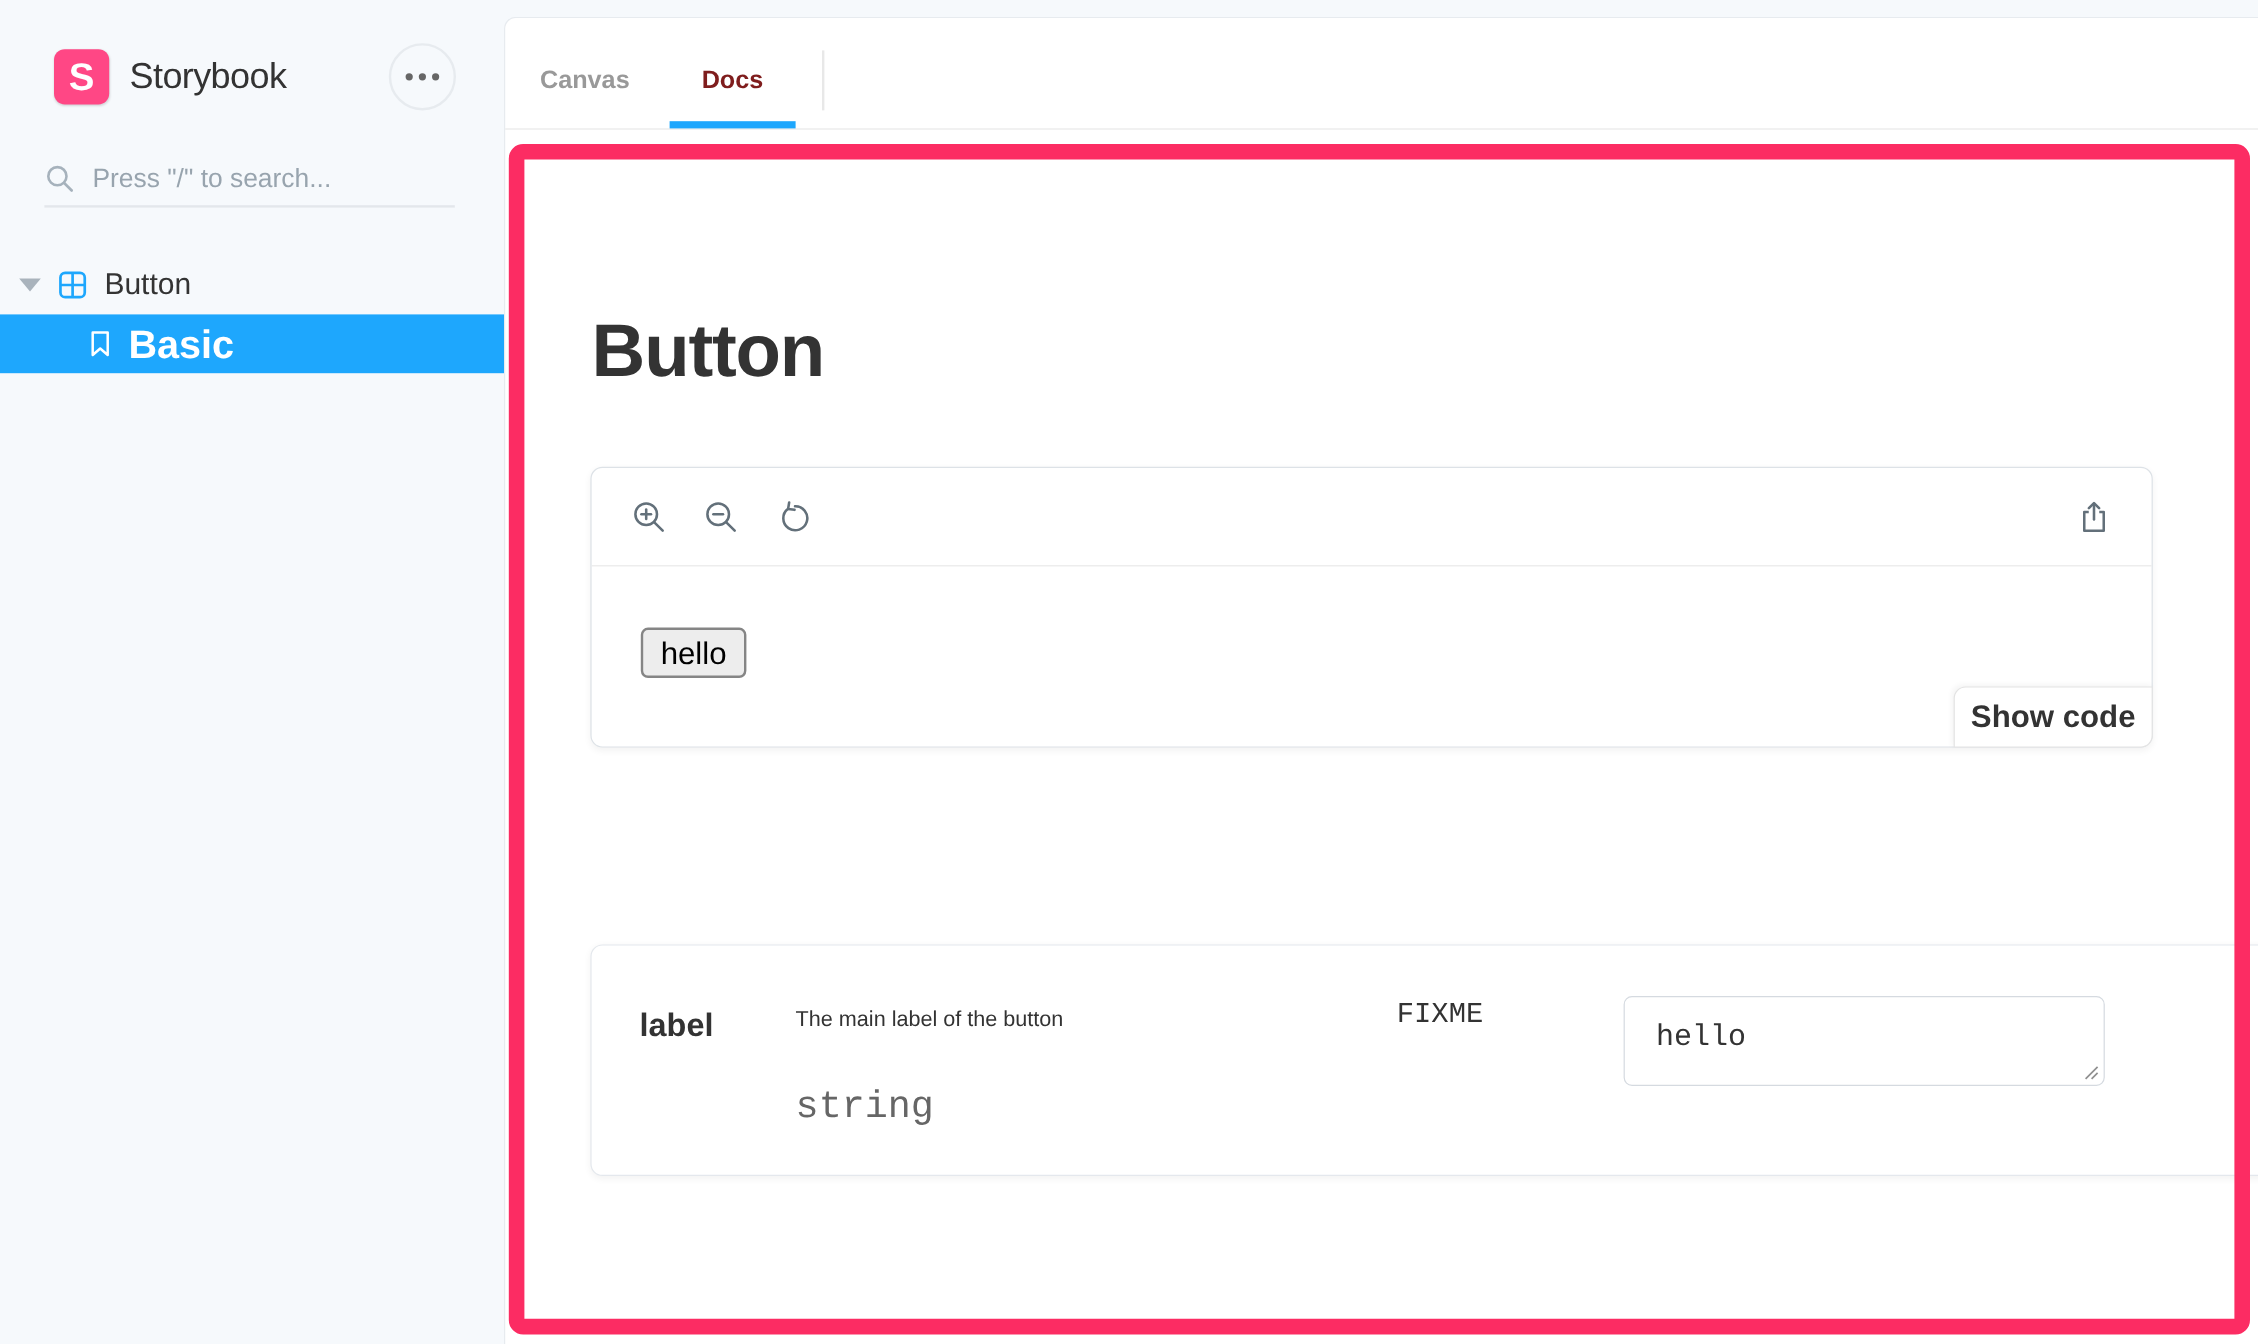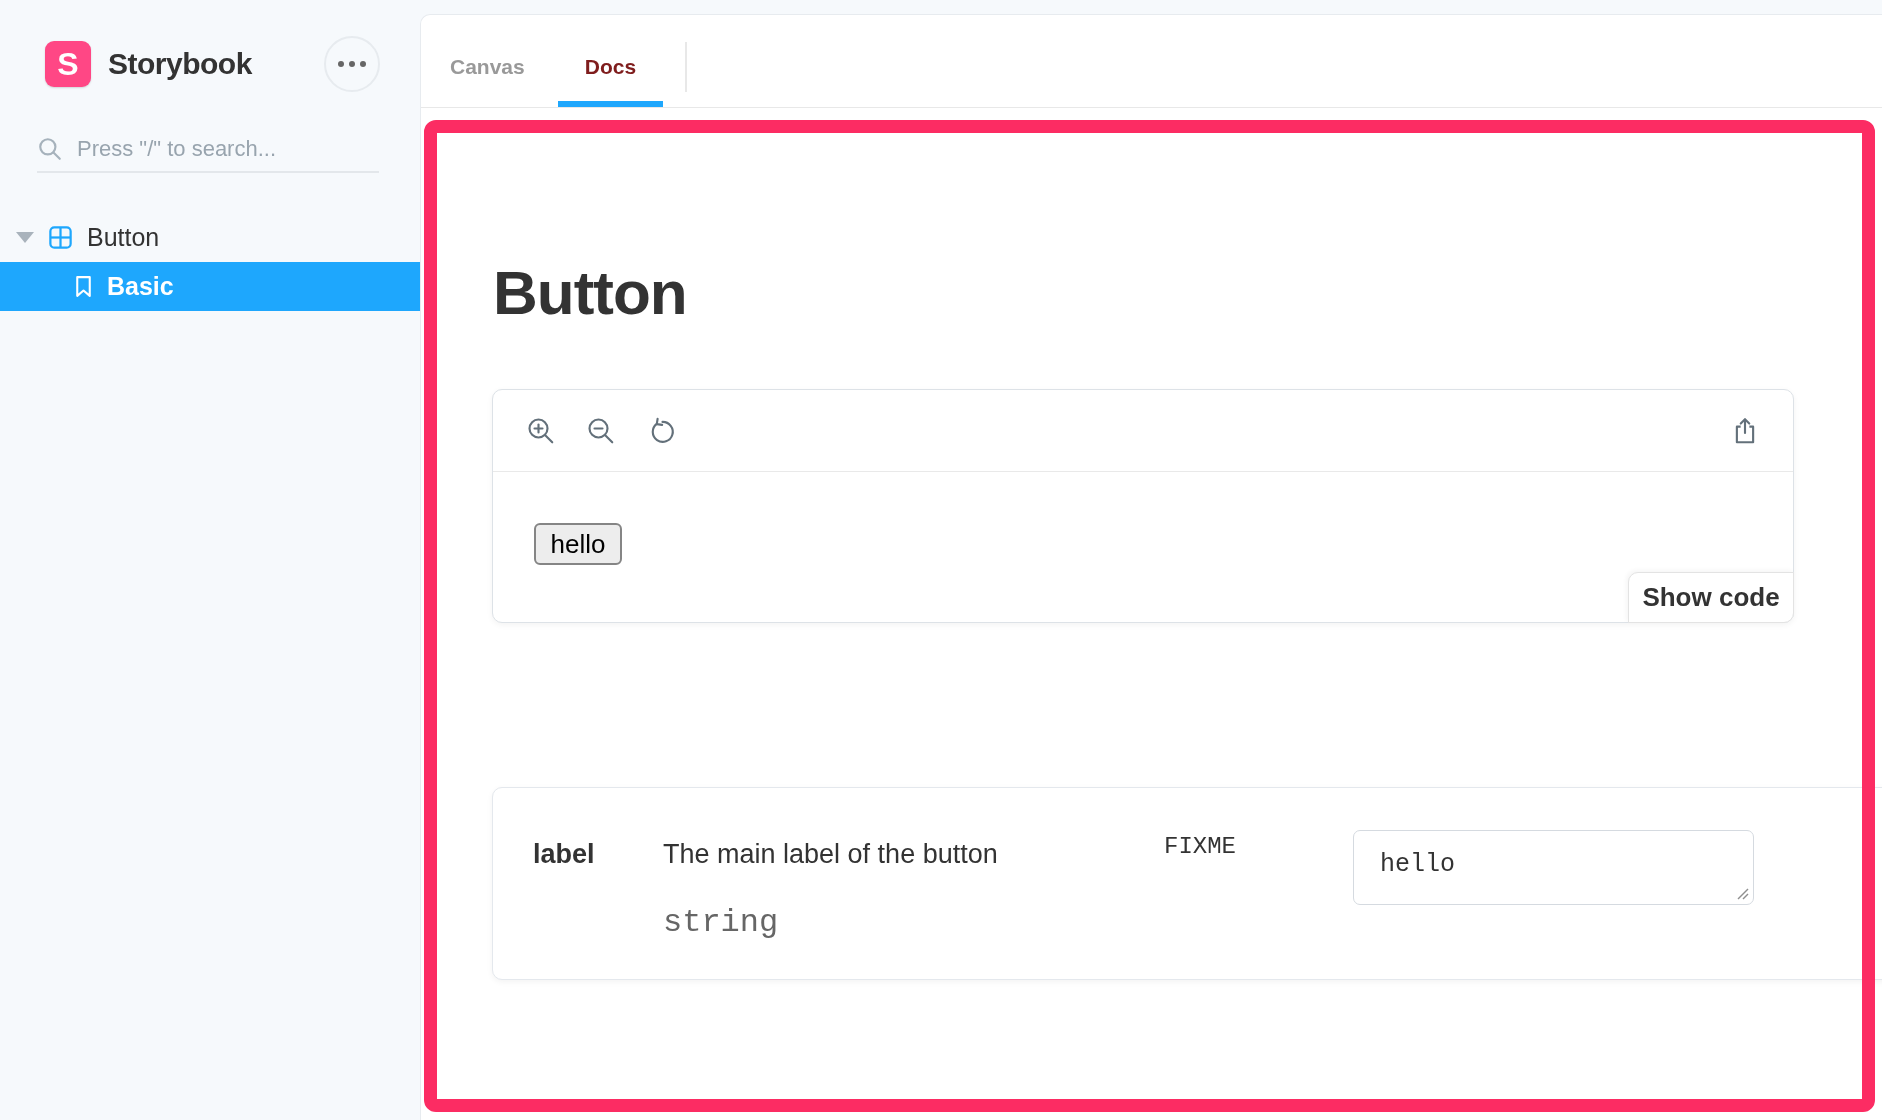--- a/index.html
+++ b/index.html
@@ -15,21 +15,21 @@
   
   #sidebar { position:absolute; left:0; top:0; width:420px; height:1120px; background:#F6F9FC; }
 
   .brand { position:absolute; left:45px; top:38px; height:52px; display:flex; align-items:center; }
   .logo-badge {
     width:46px; height:46px; background:#FF4785; border-radius:9px;
     color:#fff; font-weight:800; font-size:32px;
     display:flex; align-items:center; justify-content:center;
     box-shadow:0 1px 2px rgba(0,0,0,.15);
   }
-  .brand-title { margin-left:17px; font-size:30px; font-weight:700; color:#333; letter-spacing:-0.5px; }
+  .brand-title { margin-left:17px; font-size:30px; font-weight:400; color:#333; letter-spacing:-0.5px; }
 
   .menu-btn {
     position:absolute; left:324px; top:36px; width:56px; height:56px;
     border-radius:50%; border:2px solid #E7EBEF; background:transparent;
     display:flex; align-items:center; justify-content:center; gap:5px; cursor:pointer;
   }
   .menu-btn .dot { width:6px; height:6px; border-radius:50%; background:#666; }
 
   .search-row {
     position:absolute; left:37px; top:127px; width:342px; height:46px;
@@ -47,21 +47,21 @@
   .tree-group { height:49px; display:flex; align-items:center; padding-left:16px; cursor:pointer; }
   .caret-down {
     width:0; height:0; border-left:9px solid transparent; border-right:9px solid transparent;
     border-top:11px solid #A9B3BC; margin-right:13px;
   }
   .tree-group-label { margin-left:13px; font-size:25px; color:#333; }
   .tree-story {
     height:49px; display:flex; align-items:center; padding-left:71px; cursor:pointer;
   }
   .tree-story.selected { background:#1EA7FD; }
-  .tree-story-label { margin-left:11px; font-size:25px; font-weight:700; color:#fff; }
+  .tree-story-label { margin-left:11px; font-size:33px; font-weight:700; color:#fff; }
 
   
   #main {
     position:absolute; left:420px; top:14px; right:0; bottom:0;
     background:#fff; border-top-left-radius:10px;
     border-top:1px solid #E7EBEF; border-left:1px solid #E7EBEF;
   }
 
   .tabbar {
     position:absolute; top:12px; left:0; right:0; height:81px;
@@ -131,21 +131,21 @@
 
   .args-row {
     position:absolute; left:71px; top:772px; width:1493px; height:193px;
     background:#fff; border:1px solid #E4E8ED; border-radius:10px;
     box-shadow:0 2px 6px rgba(0,0,0,.05);
   }
   .cell-name {
     position:absolute; left:40px; top:51px;
     font-size:27px; font-weight:700; color:#333;
   }
-  .cell-desc-line1 { position:absolute; left:170px; top:51px; font-size:27px; color:#333; }
+  .cell-desc-line1 { position:absolute; left:170px; top:51px; font-size:18px; color:#333; }
   .cell-desc-type {
     position:absolute; left:170px; top:116px;
     font-family:"Liberation Mono", monospace; font-size:32px; color:#666;
   }
   .cell-default {
     position:absolute; left:671px; top:45px;
     font-family:"Liberation Mono", monospace; font-size:24px; color:#333;
   }
   .control-box { position:absolute; left:860px; top:42px; width:401px; height:75px; }
   .control-box textarea {

